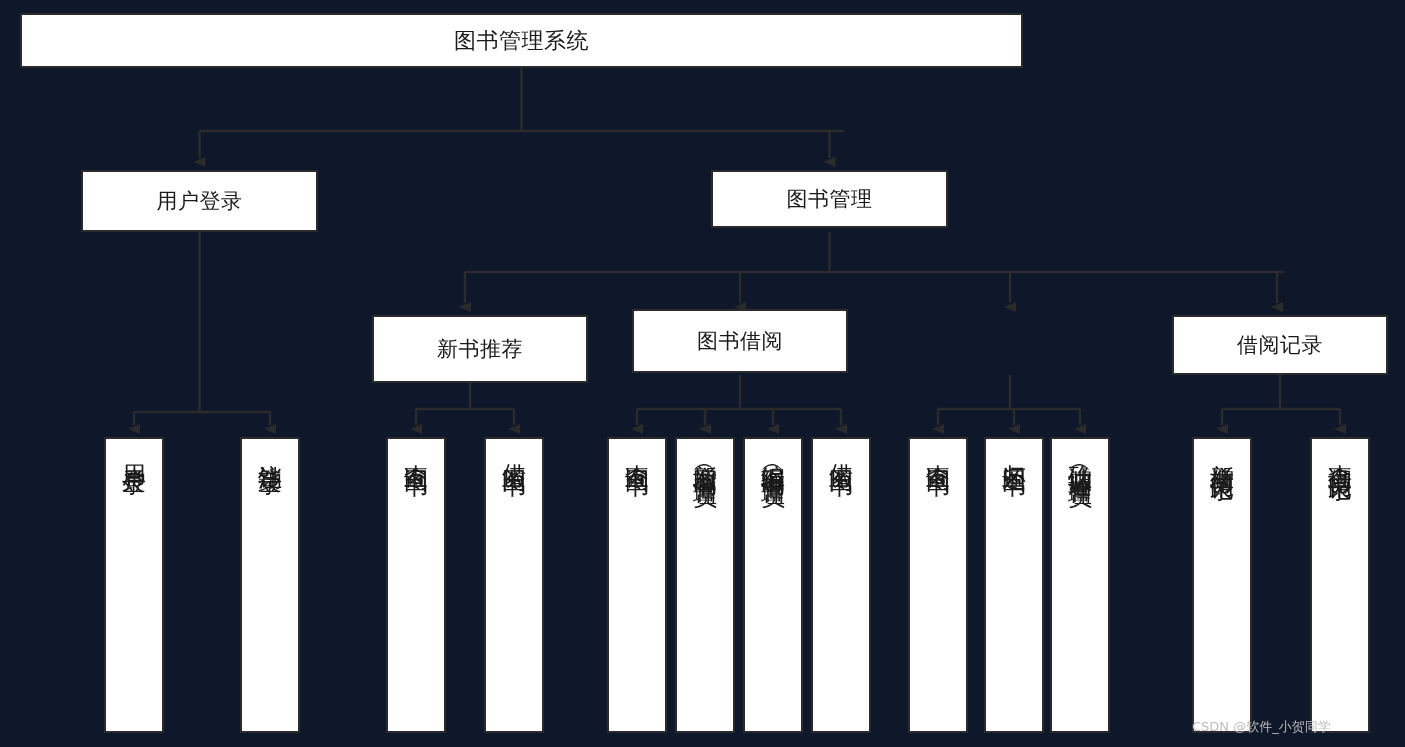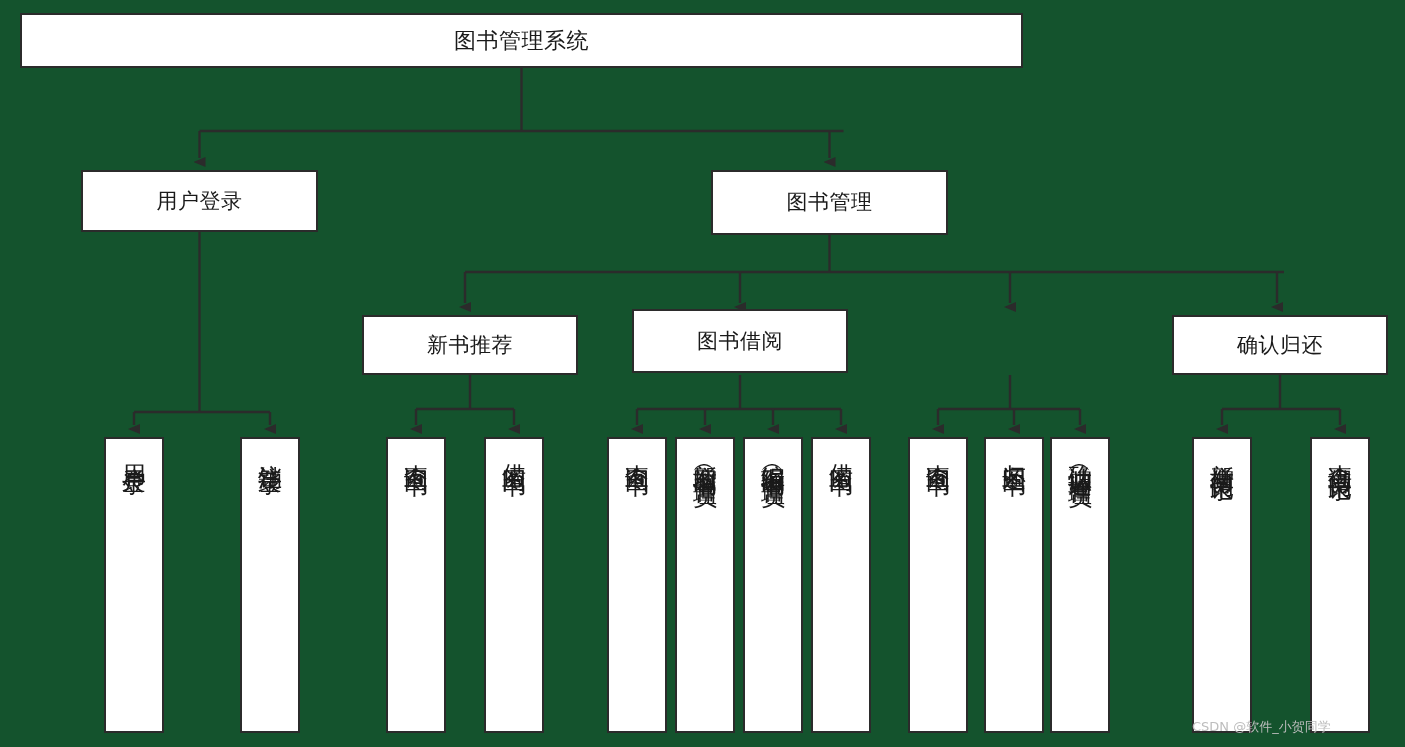--- a/index.html
+++ b/index.html
@@ -4,21 +4,21 @@
 <style>
   html, body {
     margin: 0;
     padding: 0;
     background: #ffffff;
   }
   #canvas {
     position: relative;
     width: 1405px;
     height: 747px;
-    background: #14532d;
+    background: #0f172a;
     overflow: hidden;
     font-family: "DejaVu Sans", "Liberation Sans", sans-serif;
   }
   #connectors {
     position: absolute;
     left: 0;
     top: 0;
     width: 1405px;
     height: 747px;
     pointer-events: none;
@@ -123,32 +123,32 @@
     </g>
   </svg>
 
   <div class="node horiz root" style="left:20px; top:13px; width:1003px; height:55px;">
     <span class="label">图书管理系统</span>
   </div>
 
   <div class="node horiz" style="left:81px; top:170px; width:237px; height:62px;">
     <span class="label">用户登录</span>
   </div>
-  <div class="node horiz" style="left:711px; top:170px; width:237px; height:65px;">
+  <div class="node horiz" style="left:711px; top:170px; width:237px; height:58px;">
     <span class="label">图书管理</span>
   </div>
 
-  <div class="node horiz" style="left:362px; top:315px; width:216px; height:60px;">
+  <div class="node horiz" style="left:372px; top:315px; width:216px; height:68px;">
     <span class="label">新书推荐</span>
   </div>
   <div class="node horiz" style="left:632px; top:309px; width:216px; height:64px;">
     <span class="label">图书借阅</span>
   </div>
   <div class="node horiz" style="left:1172px; top:315px; width:216px; height:60px;">
-    <span class="label">确认归还</span>
+    <span class="label">借阅记录</span>
   </div>
 
   <div class="node vert" style="left:104px; top:437px; width:60px; height:296px;">
     <span class="label">用户登录</span>
   </div>
   <div class="node vert" style="left:240px; top:437px; width:60px; height:296px;">
     <span class="label">注销登录</span>
   </div>
   <div class="node vert" style="left:386px; top:437px; width:60px; height:296px;">
     <span class="label">查询图书</span>

